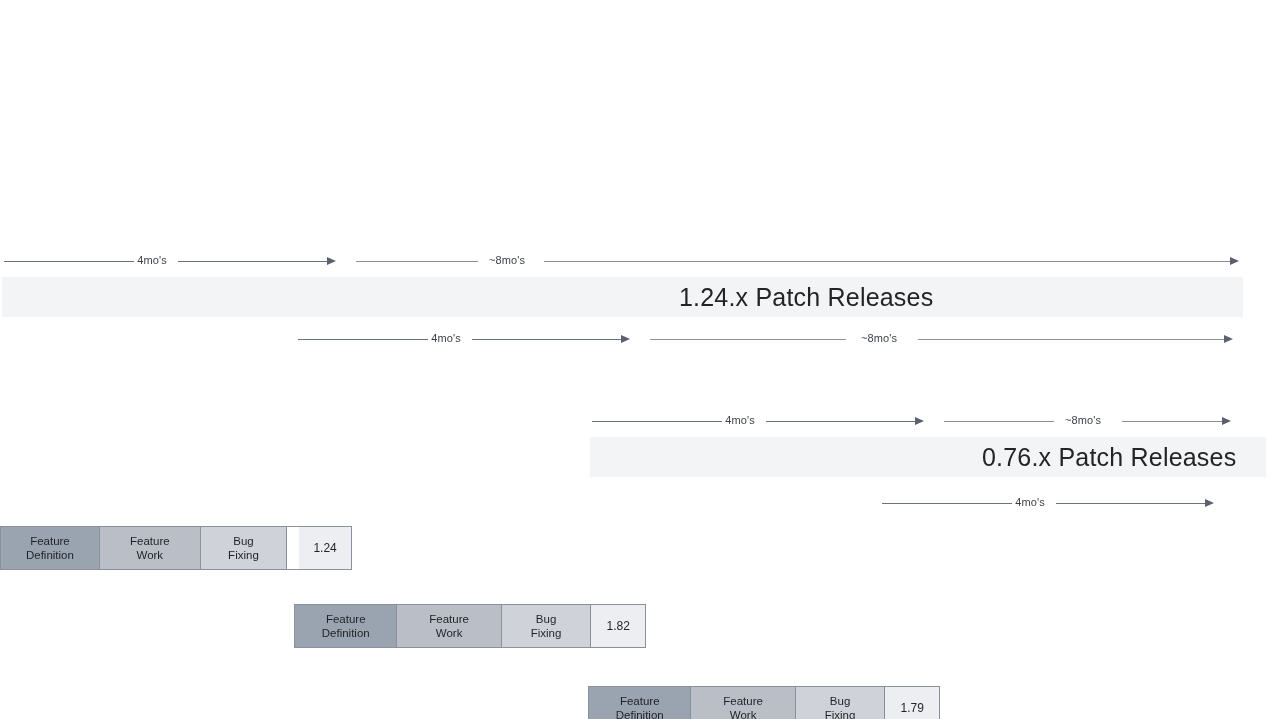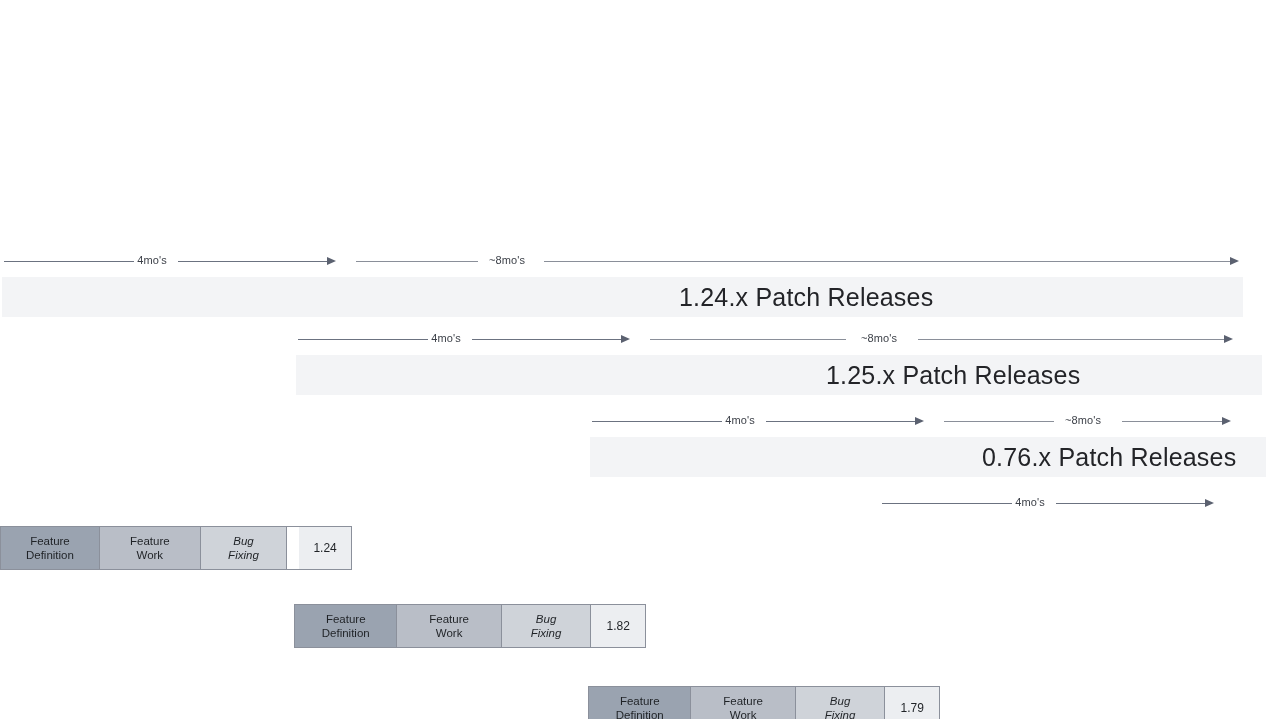--- a/index.html
+++ b/index.html
@@ -63,21 +63,21 @@
     border-right: 1px solid #8b909b;
     font-size: 11.5px;
     line-height: 1.25;
     color: #1f2226;
     text-align: center;
     white-space: nowrap;
   }
   .phase:last-child { border-right: none; }
   .phase-def    { background: #9aa3b0; }
   .phase-work   { background: #b9bec7; }
-  .phase-bug    { background: #cfd3d9; font-style: italic; }
+  .phase-bug    { background: #cfd3d9; }
   .phase-ver    { background: #eceef1; font-size: 12px; }
 </style>
 </head>
 <body>
 
 <div id="canvas">
 
   <div class="row" style="left:0px; top:250px; width:1280px;">
 
     <div class="measure">
@@ -122,23 +122,20 @@
       <div class="measure-label" style="left:118px; width:68px;">4mo's</div>
       <div class="seg" style="left:178px; width:150px;"></div>
       <div class="arrowhead" style="left:327px;"></div>
 
       <div class="seg thin" style="left:356px; width:196px;"></div>
       <div class="measure-label" style="left:548px; width:74px;">~8mo's</div>
       <div class="seg thin" style="left:624px; width:310px;"></div>
       <div class="arrowhead" style="left:930px;"></div>
     </div>
 
-    <div class="patch-band" style="left:2px; top:27px; width:966px;">
-      <span class="patch-band-label" style="position:absolute; left:530px;">1.25.x Patch Releases</span>
-    </div>
 
     <div class="phases" style="left:0px; top:276px; width:352px;">
       <div class="phase phase-def" style="width:103px;">
         <span>Feature</span>
         <span>Definition</span>
       </div>
       <div class="phase phase-work" style="width:105px;">
         <span>Feature</span>
         <span>Work</span>
       </div>

